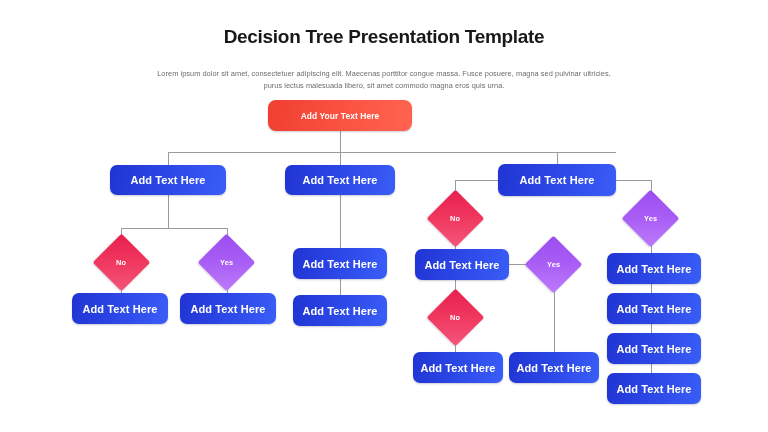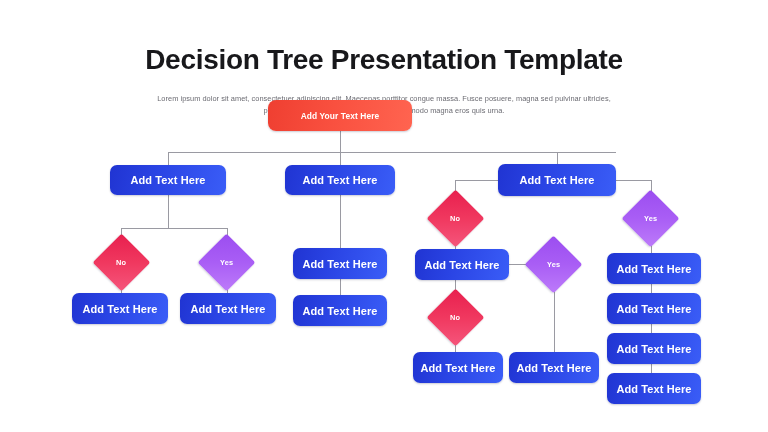--- a/index.html
+++ b/index.html
@@ -24,29 +24,29 @@
   }
 
   
   #header {
     position: absolute;
     left: 0; top: 26px;
     width: 768px;
     text-align: center;
   }
   #page-title {
-    font-size: 28px;
+    font-size: 19px;
     font-weight: bold;
     color: #18181b;
     letter-spacing: -0.3px;
     line-height: 1.18;
-    margin: 17px;
+    margin: 0;
   }
   #page-subtitle {
-    margin: 4px auto 0 auto;
+    margin: 20px auto 0 auto;
     width: 470px;
     font-size: 7.4px;
     line-height: 1.62;
     color: #6b6b72;
     letter-spacing: 0.04px;
   }
 
   
   #diagram {
     position: absolute;

